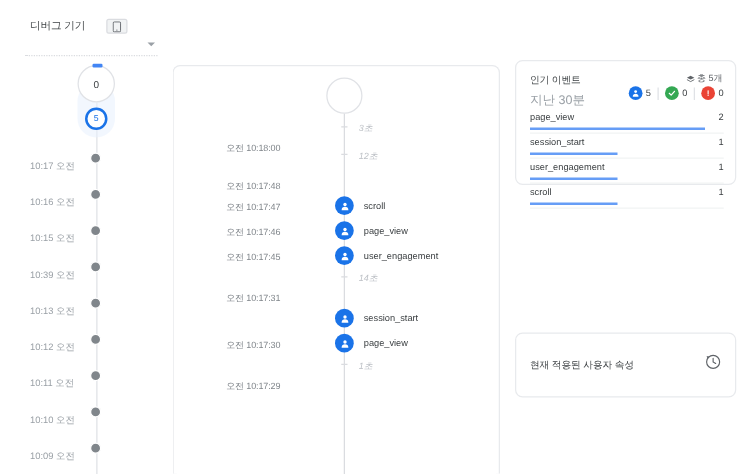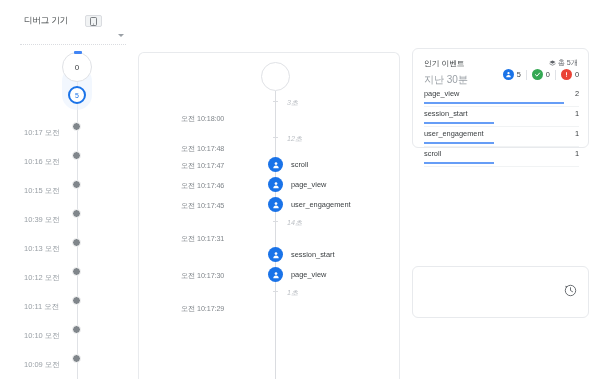--- a/index.html
+++ b/index.html
@@ -263,21 +263,21 @@
   <div class="stream-top-circle"></div>
   <div class="stream-line"></div>
   <div id="stream-rows">
       <div class="row" style="top: 44px;">
         <span class="row-tickmark"></span>
         <span class="row-gap-label">3초</span>
       </div>
       <div class="row" style="top: 59px;">
         <span class="row-time">오전 10:18:00</span>
       </div>
-      <div class="row" style="top: 80px;">
+      <div class="row" style="top: 66px;">
         <span class="row-tickmark"></span>
         <span class="row-gap-label">12초</span>
       </div>
       <div class="row" style="top: 89px;">
         <span class="row-time">오전 10:17:48</span>
       </div>
       <div class="evt" style="top: 104px;">
         <span class="row-time" style="top: 4px;">오전 10:17:47</span>
         <span class="evt-icon">
           <svg width="8" height="8" viewBox="0 0 10 10">
@@ -417,20 +417,21 @@
         <span class="count">1</span>
         <div class="bar-track">
           <div class="bar-fill" style="width: 50%;"></div>
         </div>
         <div class="sep"></div>
       </div>
     </div>
 </div>
 
 <div class="card card-bottom">
+  <span class="card-title">현재 적용된 사용자 속성</span>
   <span class="history-icon">
     <svg width="13" height="13" viewBox="0 0 14 14">
       <circle cx="7" cy="7" r="5.6" fill="none" stroke="#5f6368" stroke-width="1"></circle>
       <path d="M7 4 L7 7 L9.2 8.3" fill="none" stroke="#5f6368" stroke-width="1" stroke-linecap="round"></path>
       <path d="M2.2 4.4 L1.4 2.0 L3.9 2.6" fill="#5f6368"></path>
     </svg>
   </span>
 </div>
 
 </body></html>

